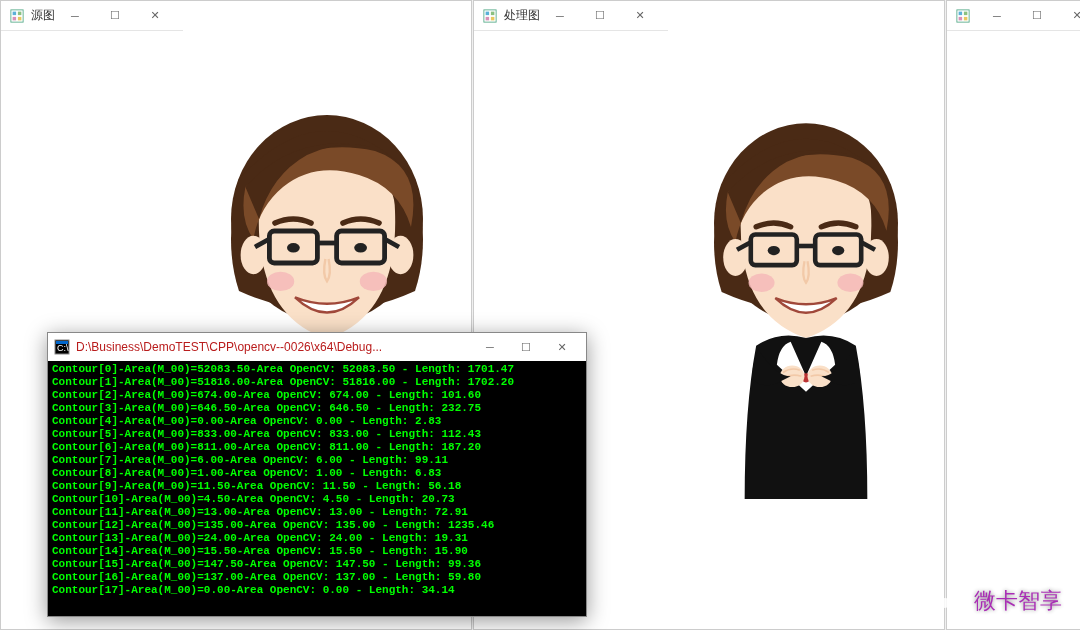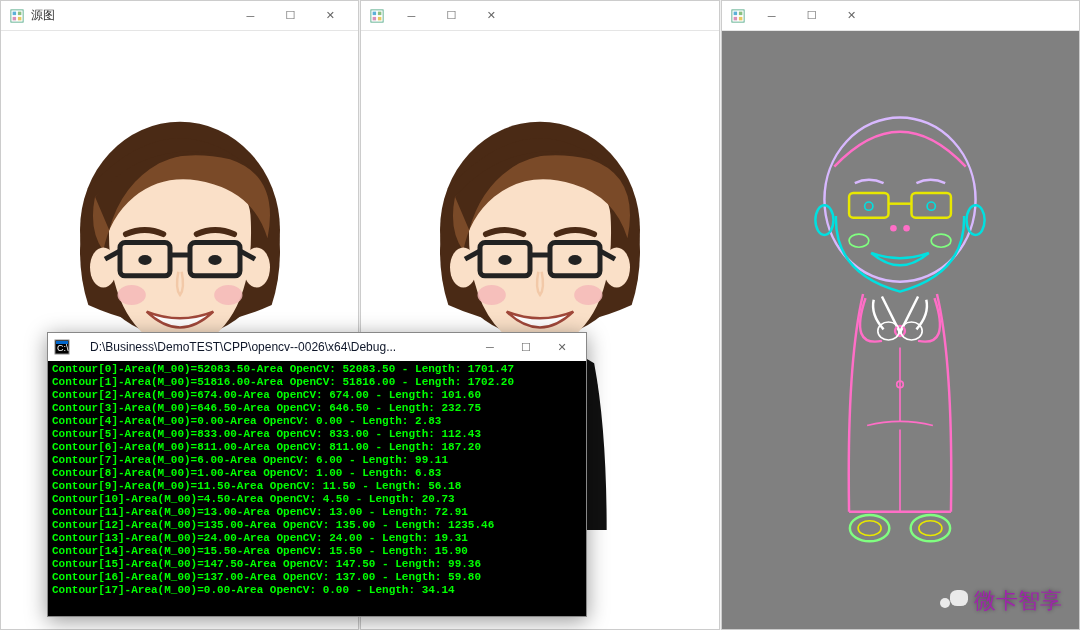--- a/index.html
+++ b/index.html
@@ -15,21 +15,21 @@
   display: flex;
   width: 100%;
   height: 100%;
   gap: 1px;
 }
 .window {
   flex: 1;
   background: #fff;
   border: 1px solid #ccc;
   display: flex;
-  flex-direction: column;
+  flex-direction: row;
   position: relative;
 }
 .titlebar {
   height: 30px;
   background: #fff;
   display: flex;
   align-items: center;
   padding: 0 8px;
   font-size: 12px;
   border-bottom: 1px solid #e5e5e5;
@@ -103,21 +103,21 @@
   font-family: "Segoe UI", sans-serif;
 }
 .console-titlebar .icon {
   width: 16px;
   height: 16px;
   margin-right: 6px;
   display: inline-flex;
   align-items: center;
   justify-content: center;
 }
-.console-titlebar .title { flex: 1; color: #0f172a; white-space: nowrap; overflow: hidden; text-overflow: ellipsis; margin-left: 14px; }
+.console-titlebar .title { flex: 1; color: #b91c1c; white-space: nowrap; overflow: hidden; text-overflow: ellipsis; }
 .console-controls { display: flex; }
 .console-controls .win-btn { width: 36px; height: 28px; }
 .console-body {
   flex: 1;
   background: #000;
   color: #0f0;
   font-size: 11px;
   line-height: 13px;
   padding: 2px 4px;
   overflow-y: auto;
@@ -233,20 +233,21 @@
     <div class="titlebar">
       <span class="icon">
           <svg viewBox="0 0 16 16">
             <rect x="1" y="1" width="14" height="14" fill="#fff" stroke="#5a8"></rect>
             <rect x="3" y="3" width="4" height="4" fill="#5ab0d8"></rect>
             <rect x="9" y="3" width="4" height="4" fill="#8ac080"></rect>
             <rect x="3" y="9" width="4" height="4" fill="#d890b8"></rect>
             <rect x="9" y="9" width="4" height="4" fill="#e8c860"></rect>
           </svg>
         </span>
+      <span class="title">处理图</span>
       <div class="win-controls">
         <span class="win-btn">─</span>
         <span class="win-btn">☐</span>
         <span class="win-btn close">✕</span>
       </div>
     </div>
     <div class="content white">
       <div class="avatar-holder">
           <svg viewBox="0 0 360 560" width="300" height="470">
 

